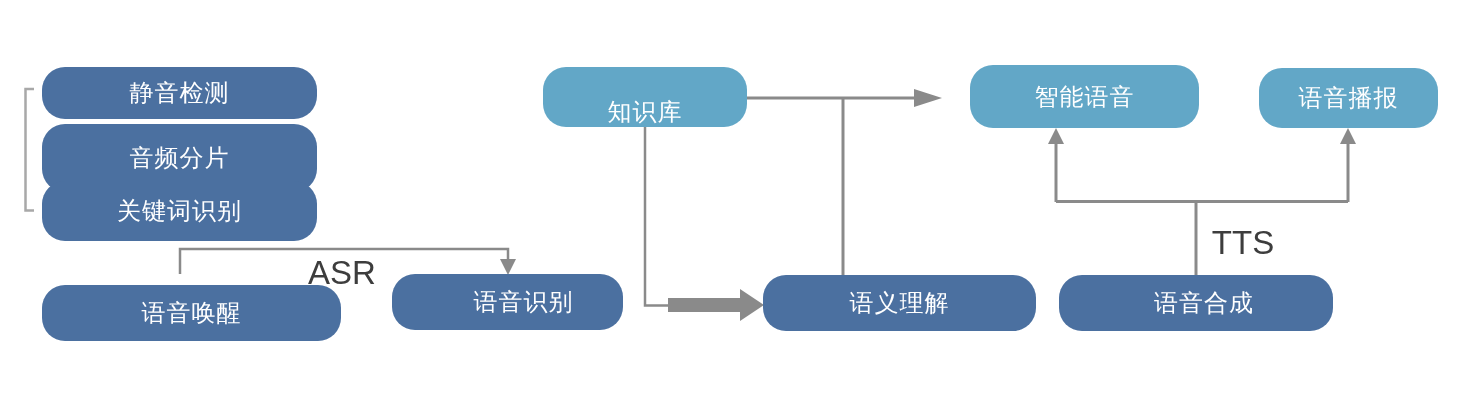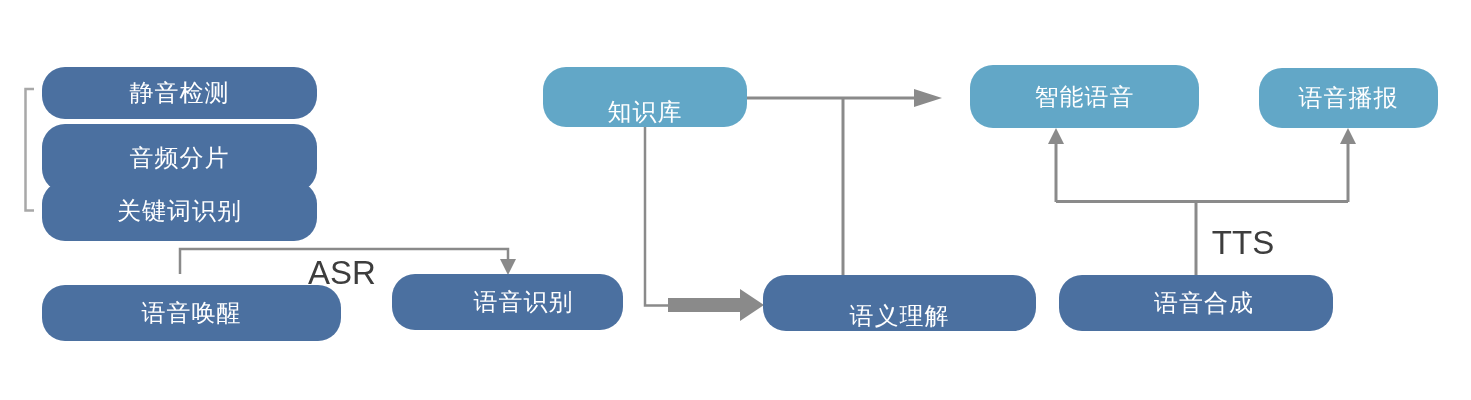--- a/index.html
+++ b/index.html
@@ -94,21 +94,21 @@
   </div>
 
   <div class="node node-dark" style="left:392px; top:274px; width:231px; height:56px;padding-left:32px;">
     <span>语音识别</span>
   </div>
 
   <div class="node node-light" style="left:543px; top:67px; width:204px; height:60px;justify-content:flex-end;">
     <span>知识库</span>
   </div>
 
-  <div class="node node-dark" style="left:763px; top:275px; width:273px; height:56px;justify-content:flex-end;">
+  <div class="node node-dark" style="left:763px; top:275px; width:273px; height:56px;">
     <span>语义理解</span>
   </div>
 
   <div class="node node-light" style="left:942px; top:65px; width:229px; height:63px;margin-left:28px;">
     <span>智能语音</span>
   </div>
 
   <div class="node node-light" style="left:1259px; top:68px; width:179px; height:60px;">
     <span>语音播报</span>
   </div>

